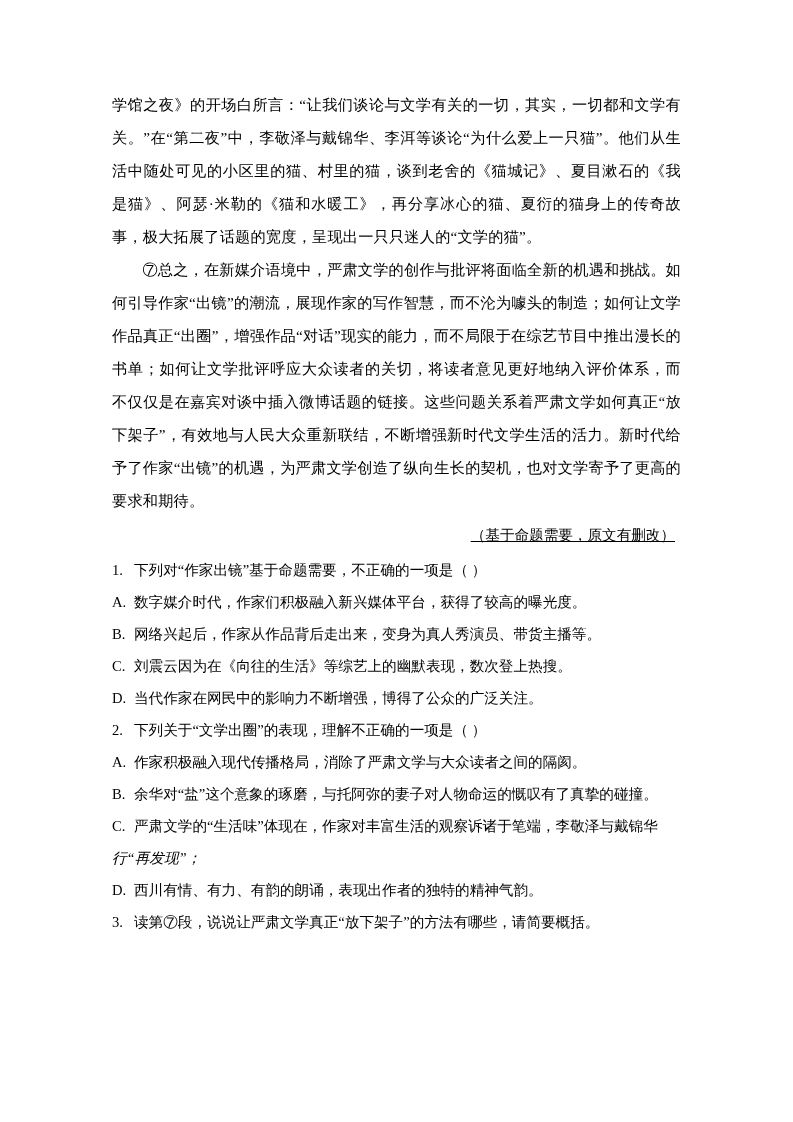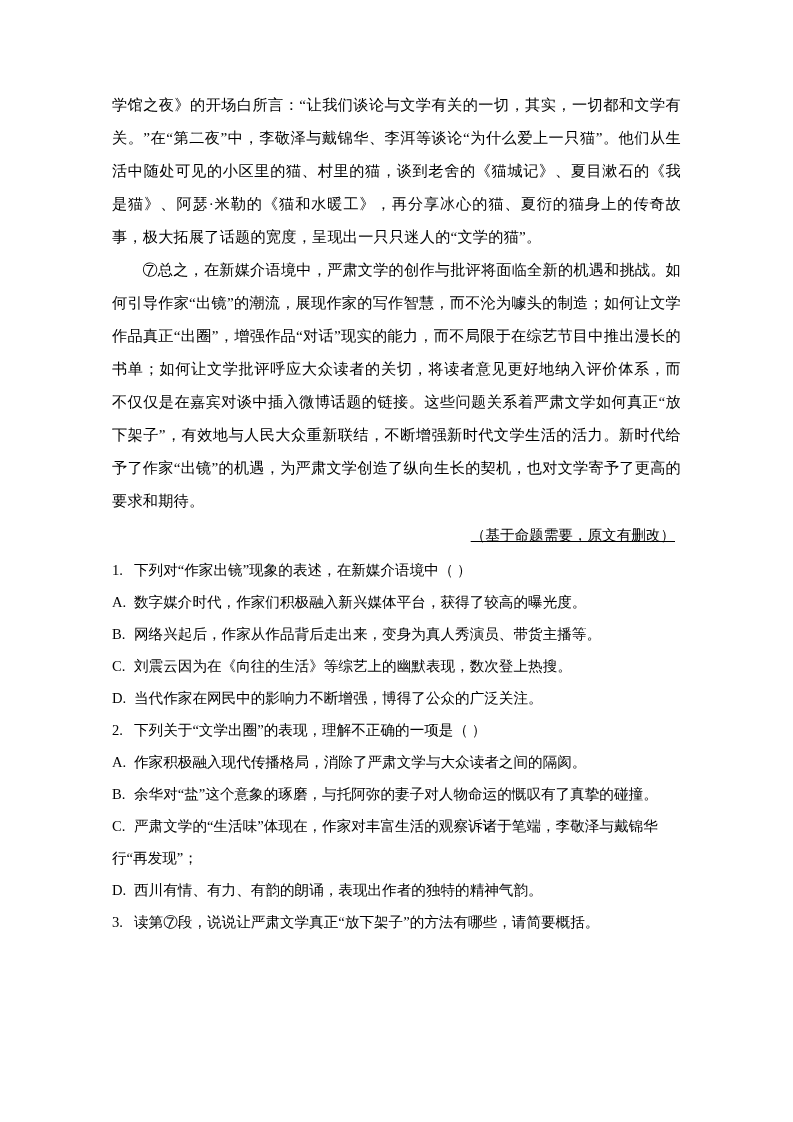--- a/index.html
+++ b/index.html
@@ -69,39 +69,40 @@
   .opt-key {
     flex: 0 0 auto;
     width: 22px;
   }
   .opt-text {
     flex: 1 1 auto;
   }
   .cont-line {
     font-size: 14.6px;
     line-height: 32px;
+    font-style: italic;
   }
 </style>
 </head>
 <body>
 
 <div class="page">
 
   <p class="para">学馆之夜》的开场白所言：“让我们谈论与文学有关的一切，其实，一切都和文学有关。”在“第二夜”中，李敬泽与戴锦华、李洱等谈论“为什么爱上一只猫”。他们从生活中随处可见的小区里的猫、村里的猫，谈到老舍的《猫城记》、夏目漱石的《我是猫》、阿瑟·米勒的《猫和水暖工》，再分享冰心的猫、夏衍的猫身上的传奇故事，极大拓展了话题的宽度，呈现出一只只迷人的“文学的猫”。</p>
 
 
   <p class="para indent">⑦总之，在新媒介语境中，严肃文学的创作与批评将面临全新的机遇和挑战。如何引导作家“出镜”的潮流，展现作家的写作智慧，而不沦为噱头的制造；如何让文学作品真正“出圈”，增强作品“对话”现实的能力，而不局限于在综艺节目中推出漫长的书单；如何让文学批评呼应大众读者的关切，将读者意见更好地纳入评价体系，而不仅仅是在嘉宾对谈中插入微博话题的链接。这些问题关系着严肃文学如何真正“放下架子”，有效地与人民大众重新联结，不断增强新时代文学生活的活力。新时代给予了作家“出镜”的机遇，为严肃文学创造了纵向生长的契机，也对文学寄予了更高的要求和期待。</p>
 
   <div class="note">（基于命题需要，原文有删改）</div>
 
   <div class="qblock">
 
     <div class="q-line">
       <span class="q-num">1.</span>
-      <span class="q-text">下列对“作家出镜”现象的表述，在新媒介语境中（     ）</span>
+      <span class="q-text">下列对“作家出镜”基于命题需要，不正确的一项是（     ）</span>
     </div>
 
     <div class="opt-line">
       <span class="opt-key">A.</span>
       <span class="opt-text">数字媒介时代，作家们积极融入新兴媒体平台，获得了较高的曝光度。</span>
     </div>
     <div class="opt-line">
       <span class="opt-key">B.</span>
       <span class="opt-text">网络兴起后，作家从作品背后走出来，变身为真人秀演员、带货主播等。</span>
     </div>

